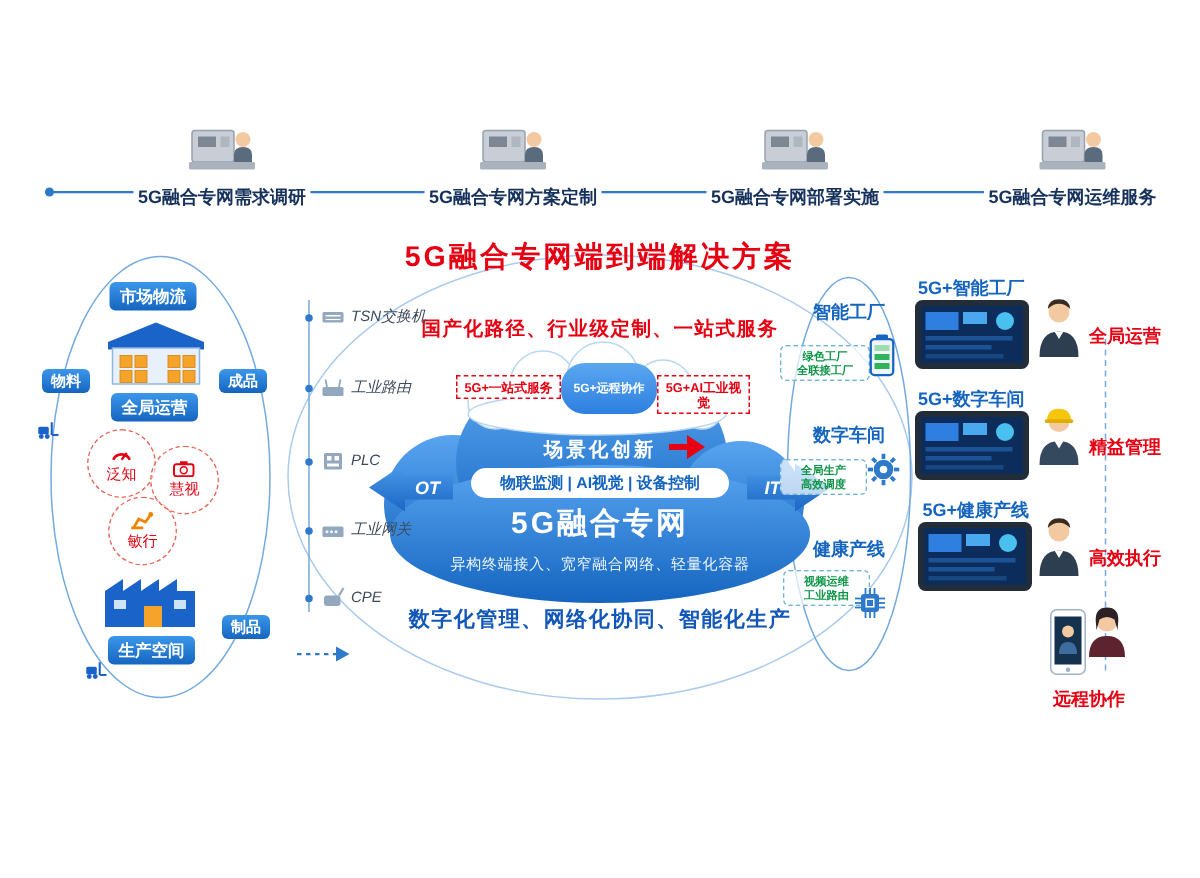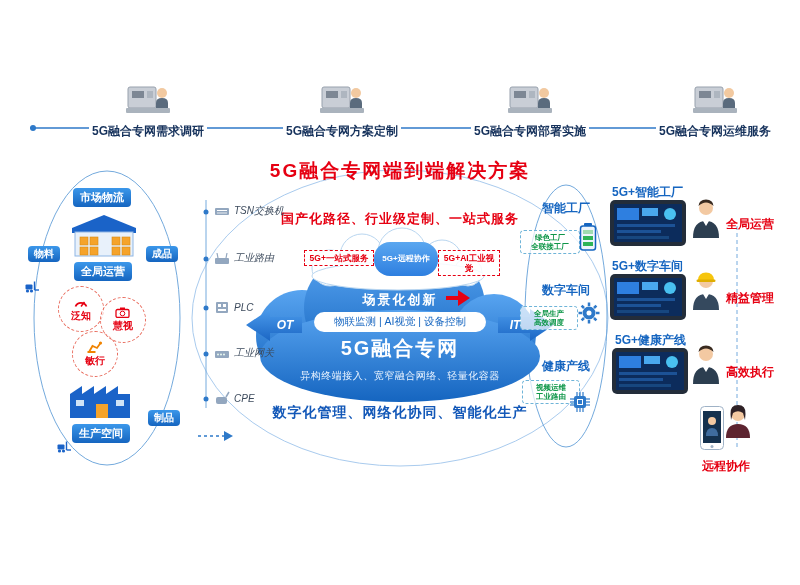--- a/index.html
+++ b/index.html
@@ -4,26 +4,26 @@
 <style>
   html,body{margin:0;padding:0;background:#fff;font-family:"Liberation Sans","DejaVu Sans",sans-serif;}
   .canvas{position:relative;width:800px;height:585px;background:#fff;overflow:hidden;}
   .abs{position:absolute;}
   .step{position:absolute;top:78px;width:140px;display:flex;flex-direction:column;align-items:center;}
   .step-label{font-size:12px;font-weight:bold;color:#16325c;background:#fff;padding:0 3px;margin-top:5px;white-space:nowrap;}
   .title{position:absolute;top:158px;left:0;width:800px;text-align:center;color:#e60012;font-size:19px;font-weight:bold;letter-spacing:2px;}
   .subtitle{position:absolute;top:194px;left:0;width:800px;text-align:center;color:#e60012;font-size:13px;font-weight:bold;letter-spacing:1px;margin-top:16px;}
   .tag{position:absolute;background:linear-gradient(#3b97ea,#1565c0);color:#fff;font-size:11px;font-weight:bold;padding:2px 7px;border-radius:4px;white-space:nowrap;}
   .tag.sm{font-size:10px;padding:1px 6px;}
-  .cap-circle{position:absolute;width:44px;height:44px;border:1.5px dashed #e8695a;border-radius:50%;display:flex;flex-direction:column;align-items:center;justify-content:center;color:#e60012;font-size:10px;font-weight:bold;background:rgba(255,255,255,.55);gap:1px;}
+  .cap-circle{position:absolute;width:44px;height:44px;border:1.5px dashed #e8695a;border-radius:50%;display:flex;flex-direction:column;align-items:center;justify-content:center;color:#e60012;font-size:10px;font-weight:normal;background:rgba(255,255,255,.55);gap:1px;}
   .device-row{position:absolute;left:214px;display:flex;align-items:center;gap:4px;font-size:10px;color:#3c4a5c;white-space:nowrap;font-style:italic;}
   .red-tag{position:absolute;border:1px dashed #e60012;color:#e60012;font-size:8.5px;line-height:10px;text-align:center;padding:2px 1px;background:rgba(255,255,255,.85);font-weight:bold;}
   .mini-cloud{position:absolute;background:linear-gradient(#5aa7f0,#2e7fe0);color:#fff;border-radius:16px;font-size:8px;line-height:9.5px;text-align:center;display:flex;align-items:center;justify-content:center;padding:2px 4px;font-weight:bold;}
   .cloud-h{position:absolute;text-align:center;color:#fff;font-weight:bold;font-size:13px;letter-spacing:2px;}
-  .cap-bar{position:absolute;background:#fff;color:#1565c0;font-weight:normal;font-size:10.5px;text-align:center;border-radius:11px;padding:3px 0;}
+  .cap-bar{position:absolute;background:#fff;color:#1565c0;font-weight:bold;font-size:10.5px;text-align:center;border-radius:11px;padding:3px 0;}
   .core{position:absolute;text-align:center;color:#fff;font-weight:bold;font-size:20px;letter-spacing:2px;}
   .features{position:absolute;text-align:center;color:#eaf4ff;font-size:10px;letter-spacing:.5px;}
   .ot-it{position:absolute;width:30px;text-align:center;color:#fff;font-weight:bold;font-style:italic;font-size:12px;}
   .slogan{position:absolute;top:404px;left:0;width:800px;text-align:center;color:#1358b8;font-size:14px;font-weight:bold;letter-spacing:1px;}
   .node-title{position:absolute;width:56px;text-align:center;color:#1565c0;font-weight:bold;font-size:12px;white-space:nowrap;}
   .dash-box{position:absolute;border:1px dashed #6fb4d8;border-radius:4px;padding:2px 3px;font-size:7.5px;line-height:9px;color:#0e9648;text-align:center;font-weight:bold;background:rgba(255,255,255,.7);}
   .panel-title{position:absolute;color:#1565c0;font-weight:bold;font-size:12px;white-space:nowrap;}
   .role{position:absolute;color:#e60012;font-weight:bold;font-size:12px;white-space:nowrap;}
 </style>
 </head>

